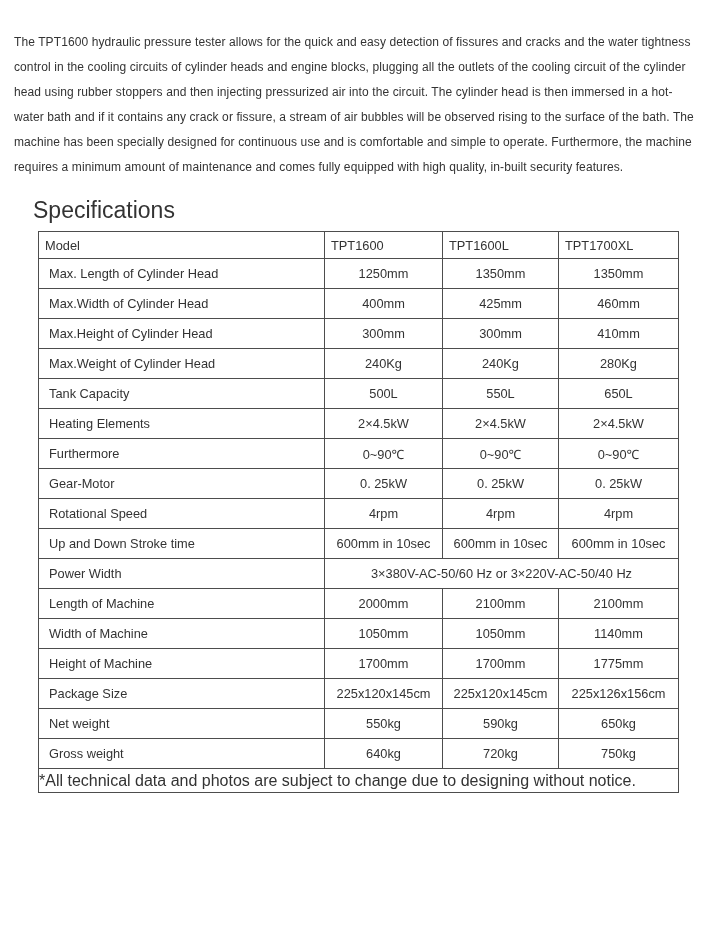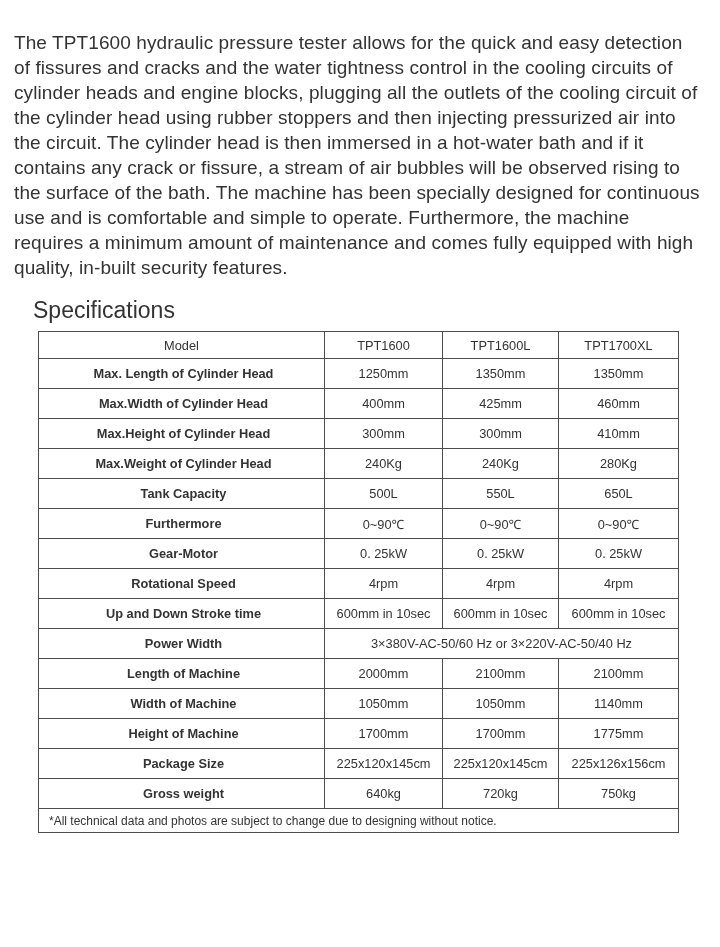--- a/index.html
+++ b/index.html
@@ -12,21 +12,21 @@
     overflow: hidden;
   }
   .page {
     position: relative;
     width: 720px; height: 947px;
     background: #ffffff;
   }
   .intro {
     margin: 0;
     padding: 30px 18px 0 14px;
-    font-size: 19px;
+    font-size: 12px;
     line-height: 25px;
     letter-spacing: 0.1px;
     color: #333333;
     text-align: left;
   }
   .section-title {
     margin: 17px 0 7px 33px;
     font-size: 23px;
     font-weight: 400;
     color: #333333;
@@ -41,28 +41,28 @@
   .spec-table th, .spec-table td {
     border: 1px solid #4d4d4d;
     font-size: 12.8px;
     font-weight: 400;
     color: #333333;
     padding: 0 6px;
     vertical-align: middle;
     overflow: hidden;
     white-space: nowrap;
   }
-  .spec-table thead th { height: 27px; text-align: center; }
-  .spec-table td.label { height: 30px; text-align: center; padding-left: 10px; font-weight: bold; }
+  .spec-table thead th { height: 27px; text-align: left; }
+  .spec-table td.label { height: 30px; text-align: left; padding-left: 10px; }
   .spec-table td.val   { height: 30px; text-align: center; }
   .spec-table td.footnote {
     height: 24px;
     text-align: left;
-    padding-left: 10px;
-    font-size: 12px;
+    padding-left: 0;
+    font-size: 16px;
   }
 </style>
 </head>
 <body>
 
 <div class="page">
 
   <p class="intro">The TPT1600 hydraulic pressure tester allows for the quick and easy detection of fissures and cracks and the water tightness control in the cooling circuits of cylinder heads and engine blocks, plugging all the outlets of the cooling circuit of the cylinder head using rubber stoppers and then injecting pressurized air into the circuit. The cylinder head is then immersed in a hot-water bath and if it contains any crack or fissure, a stream of air bubbles will be observed rising to the surface of the bath. The machine has been specially designed for continuous use and is comfortable and simple to operate. Furthermore, the machine requires a minimum amount of maintenance and comes fully equipped with high quality, in-built security features.</p>
 
   <h2 class="section-title">Specifications</h2>
@@ -107,20 +107,26 @@
           <td class="val">240Kg</td>
           <td class="val">280Kg</td>
         </tr>
         <tr>
           <td class="label">Tank Capacity</td>
           <td class="val">500L</td>
           <td class="val">550L</td>
           <td class="val">650L</td>
         </tr>
         <tr>
+          <td class="label">Heating Elements</td>
+          <td class="val">2×4.5kW</td>
+          <td class="val">2×4.5kW</td>
+          <td class="val">2×4.5kW</td>
+        </tr>
+        <tr>
           <td class="label">Furthermore</td>
           <td class="val">0~90℃</td>
           <td class="val">0~90℃</td>
           <td class="val">0~90℃</td>
         </tr>
         <tr>
           <td class="label">Gear-Motor</td>
           <td class="val">0. 25kW</td>
           <td class="val">0. 25kW</td>
           <td class="val">0. 25kW</td>
@@ -159,20 +165,26 @@
           <td class="val">1700mm</td>
           <td class="val">1775mm</td>
         </tr>
         <tr>
           <td class="label">Package Size</td>
           <td class="val">225x120x145cm</td>
           <td class="val">225x120x145cm</td>
           <td class="val">225x126x156cm</td>
         </tr>
         <tr>
+          <td class="label">Net weight</td>
+          <td class="val">550kg</td>
+          <td class="val">590kg</td>
+          <td class="val">650kg</td>
+        </tr>
+        <tr>
           <td class="label">Gross weight</td>
           <td class="val">640kg</td>
           <td class="val">720kg</td>
           <td class="val">750kg</td>
         </tr>
         <tr>
           <td class="footnote" colspan="4">*All technical data and photos are subject to change due to designing without notice.</td>
         </tr>
       </tbody>
   </table>

